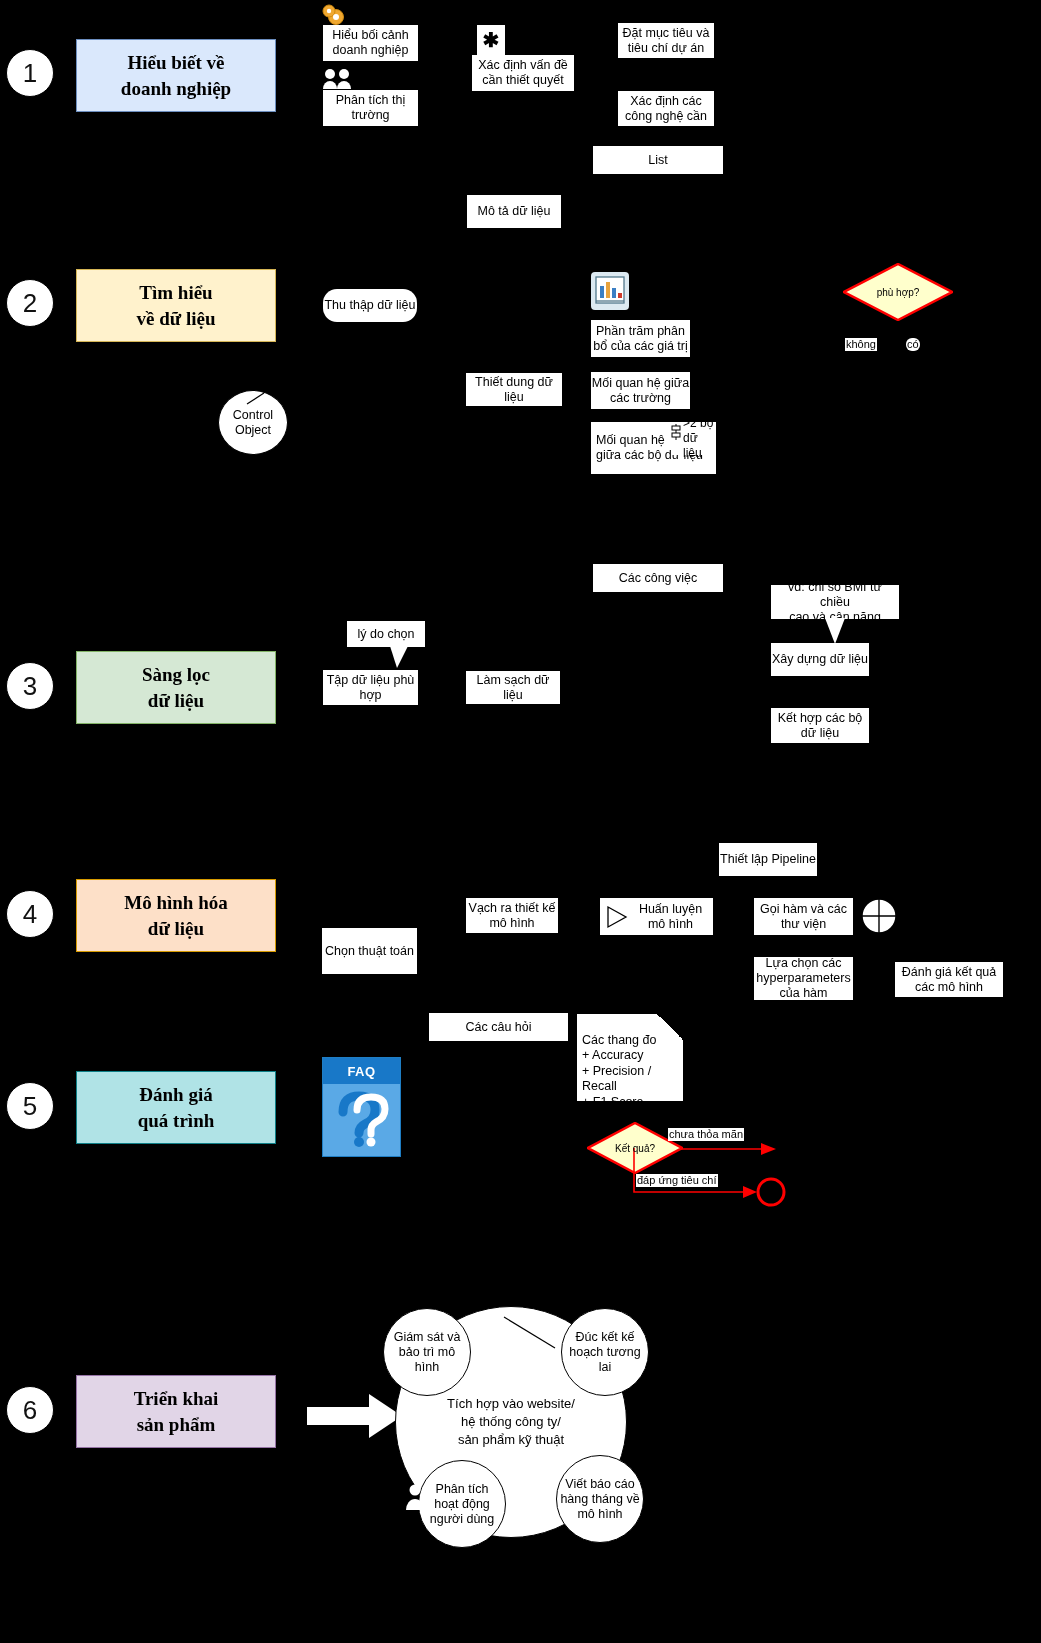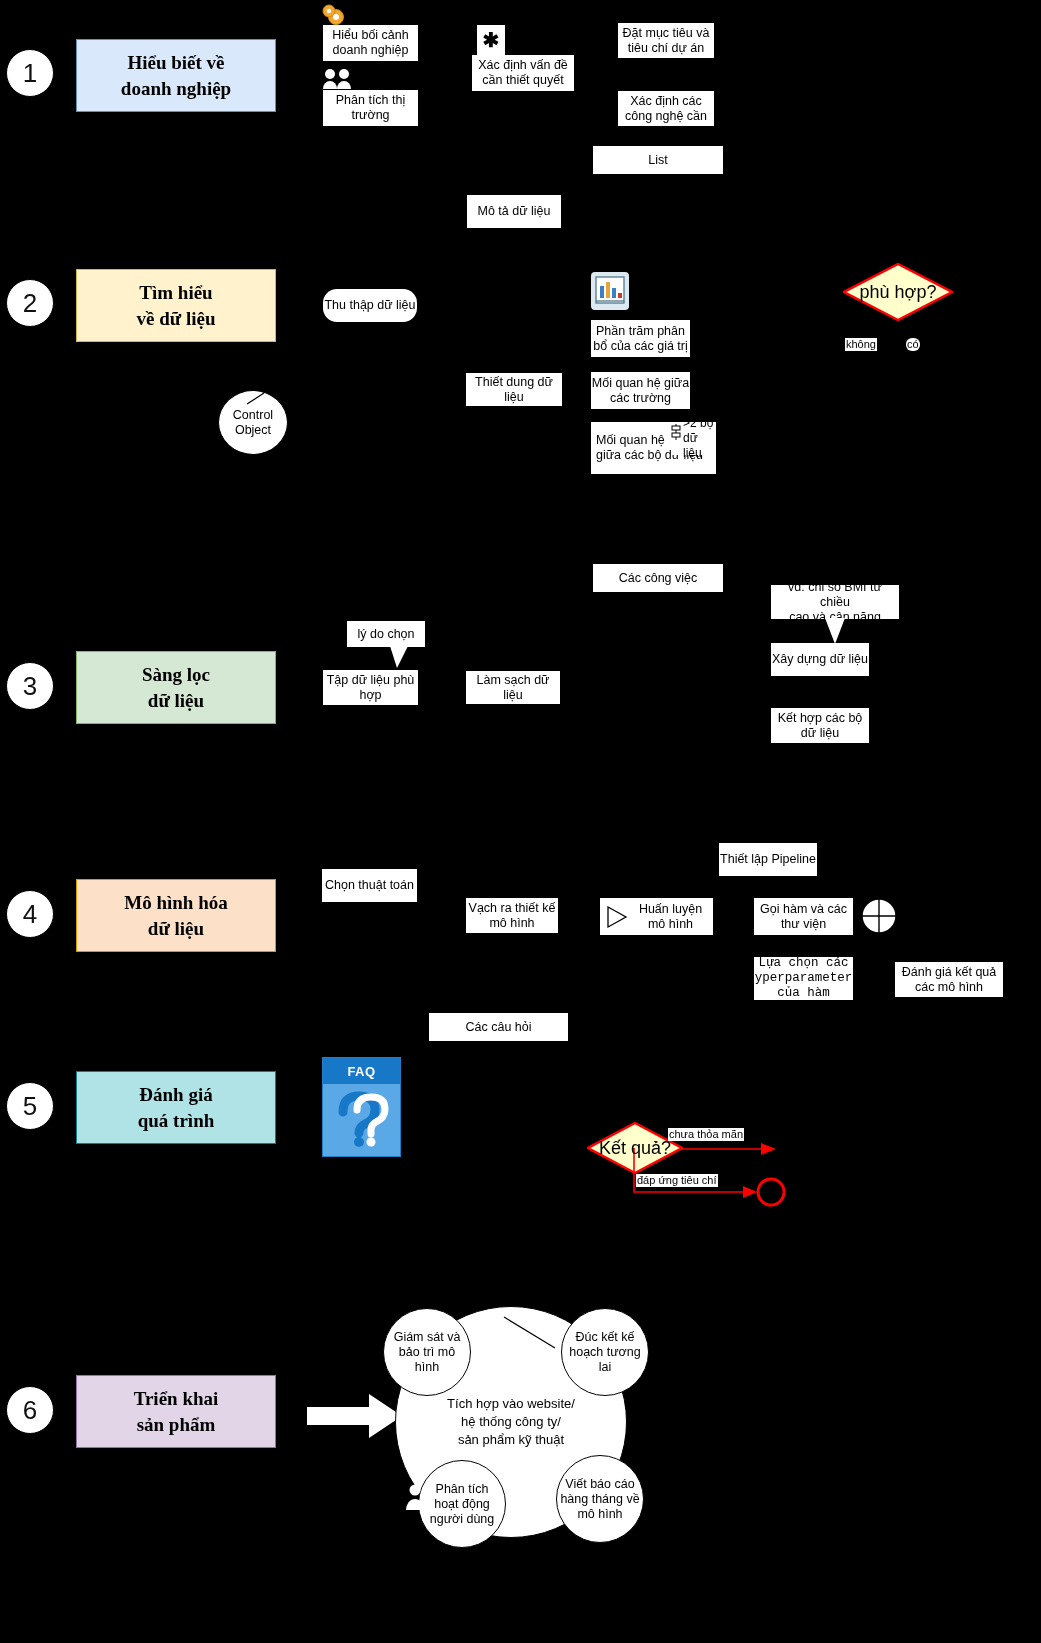--- a/index.html
+++ b/index.html
@@ -22,21 +22,21 @@
         font-family:"Liberation Sans",sans-serif;font-size:26px;color:#111;}
 
   
   .circ{position:absolute;border-radius:50%;background:#fff;border:1px solid #000;
         display:flex;align-items:center;justify-content:center;text-align:center;
         font-size:12.5px;line-height:15px;box-sizing:border-box;}
 
   
   .diamond{position:absolute;display:flex;align-items:center;justify-content:center;}
   .diamond svg{position:absolute;left:0;top:0;}
-  .diamond span{position:relative;font-size:18px;z-index:2;}
+  .diamond span{position:relative;font-size:10px;z-index:2;}
 
   .tag{position:absolute;background:#fff;font-size:11px;line-height:13px;padding:0 1px;
        white-space:nowrap;}
 
   
   .note{position:absolute;background:#fff;box-sizing:border-box;font-size:12.5px;
         line-height:15.5px;padding:3px 5px;text-align:left;}
   .note .fold{position:absolute;right:0;top:0;width:26px;height:26px;
         background:linear-gradient(225deg,#000 0 50%,#fff 50% 100%);}
 
@@ -170,21 +170,21 @@
     <polygon points="0,0 20,0 10,26" fill="#fff"></polygon>
   </svg>
   <div class="node" style="left:771px;top:643px;width:98px;height:33px;">Xây dựng dữ liệu</div>
   <div class="node" style="left:771px;top:708px;width:98px;height:35px;white-space:pre-line;">Kết hợp các bộ
 dữ liệu</div>
 
   <div class="pnum" style="left:6px;top:890px;">4</div>
   <div class="phase" style="left:76px;top:879px;width:200px;height:73px;background:#fde0c8;border-color:#d79b00;white-space:pre-line;">Mô hình hóa
 dữ liệu</div>
 
-  <div class="node" style="left:322px;top:869px;width:95px;height:33px;">Chọn thuật toán</div>
+  <div class="node" style="left:322px;top:928px;width:95px;height:46px;">Chọn thuật toán</div>
   <div class="node" style="left:466px;top:898px;width:92px;height:35px;white-space:pre-line;">Vạch ra thiết kế
 mô hình</div>
 
   <div class="node" style="left:600px;top:898px;width:113px;height:37px;white-space:pre-line;padding-left:28px;">Huấn luyện
 mô hình</div>
   <div class="icon" style="left:605px;top:905px;width:24px;height:24px;">
     <svg width="24" height="24" viewBox="0 0 24 24">
       <polygon points="3,2 21,12 3,22" fill="#fff" stroke="#000" stroke-width="1.3"></polygon>
     </svg>
   </div>
@@ -192,21 +192,21 @@
   <div class="node" style="left:719px;top:843px;width:98px;height:33px;">Thiết lập Pipeline</div>
   <div class="node" style="left:754px;top:898px;width:99px;height:37px;white-space:pre-line;">Gọi hàm và các
 thư viện</div>
   <div class="icon" style="left:860px;top:897px;width:38px;height:38px;">
     <svg width="38" height="38" viewBox="0 0 38 38">
       <circle cx="19" cy="19" r="17" fill="#fff" stroke="#000" stroke-width="1.4"></circle>
       <line x1="19" y1="0" x2="19" y2="38" stroke="#000" stroke-width="1.4"></line>
       <line x1="0" y1="19" x2="38" y2="19" stroke="#000" stroke-width="1.4"></line>
     </svg>
   </div>
-  <div class="node" style="left:754px;top:957px;width:99px;height:43px;white-space:pre-line;font-family:Liberation Mono, monospace;">Lựa chọn các
+  <div class="node" style="left:754px;top:957px;width:99px;height:43px;white-space:pre-line;">Lựa chọn các
 hyperparameters
 của hàm</div>
   <div class="node" style="left:895px;top:962px;width:108px;height:35px;white-space:pre-line;">Đánh giá kết quả
 các mô hình</div>
 
   <div class="pnum" style="left:6px;top:1082px;">5</div>
   <div class="phase" style="left:76px;top:1071px;width:200px;height:73px;background:#b0e3e6;border-color:#0e8088;white-space:pre-line;">Đánh giá
 quá trình</div>
 
   <div class="node" style="left:429px;top:1013px;width:139px;height:28px;">Các câu hỏi</div>
@@ -216,20 +216,28 @@
     <div style="position:relative;height:72px;">
       <svg width="79" height="72" viewBox="0 0 79 72">
         <path d="M20 28 q0 -16 16 -16 q16 0 16 14 q0 10 -10 14 q-6 3 -6 9" fill="none" stroke="#1878c8" stroke-width="9" stroke-linecap="round"></path>
         <circle cx="36" cy="58" r="5" fill="#1878c8"></circle>
         <path d="M34 26 q0 -13 14 -13 q14 0 14 12 q0 9 -9 13 q-5 3 -5 8 v4" fill="none" stroke="#fff" stroke-width="7" stroke-linecap="round"></path>
         <circle cx="48" cy="58" r="4.5" fill="#fff"></circle>
       </svg>
     </div>
   </div>
 
+  <div class="note" style="left:577px;top:1014px;width:106px;height:87px;white-space:pre-line;">
+    <span>Các thang đo
++ Accuracy
++ Precision / Recall
++ F1 Score
++ Confusion matrix</span>
+    <span class="fold"></span>
+  </div>
 
   <div class="diamond" style="left:587px;top:1122px;width:96px;height:52px;">
     <svg width="96" height="52" viewBox="0 0 96 52">
       <polygon points="48,1 95,26 48,51 1,26" fill="#ffffcc" stroke="#ff0000" stroke-width="2.5"></polygon>
     </svg>
     <span>Kết quả?</span>
   </div>
 
   <svg class="icon" style="left:681px;top:1138px;" width="95" height="22" viewBox="0 0 95 22">
     <line x1="0" y1="11" x2="84" y2="11" stroke="#ff0000" stroke-width="1.6"></line>

